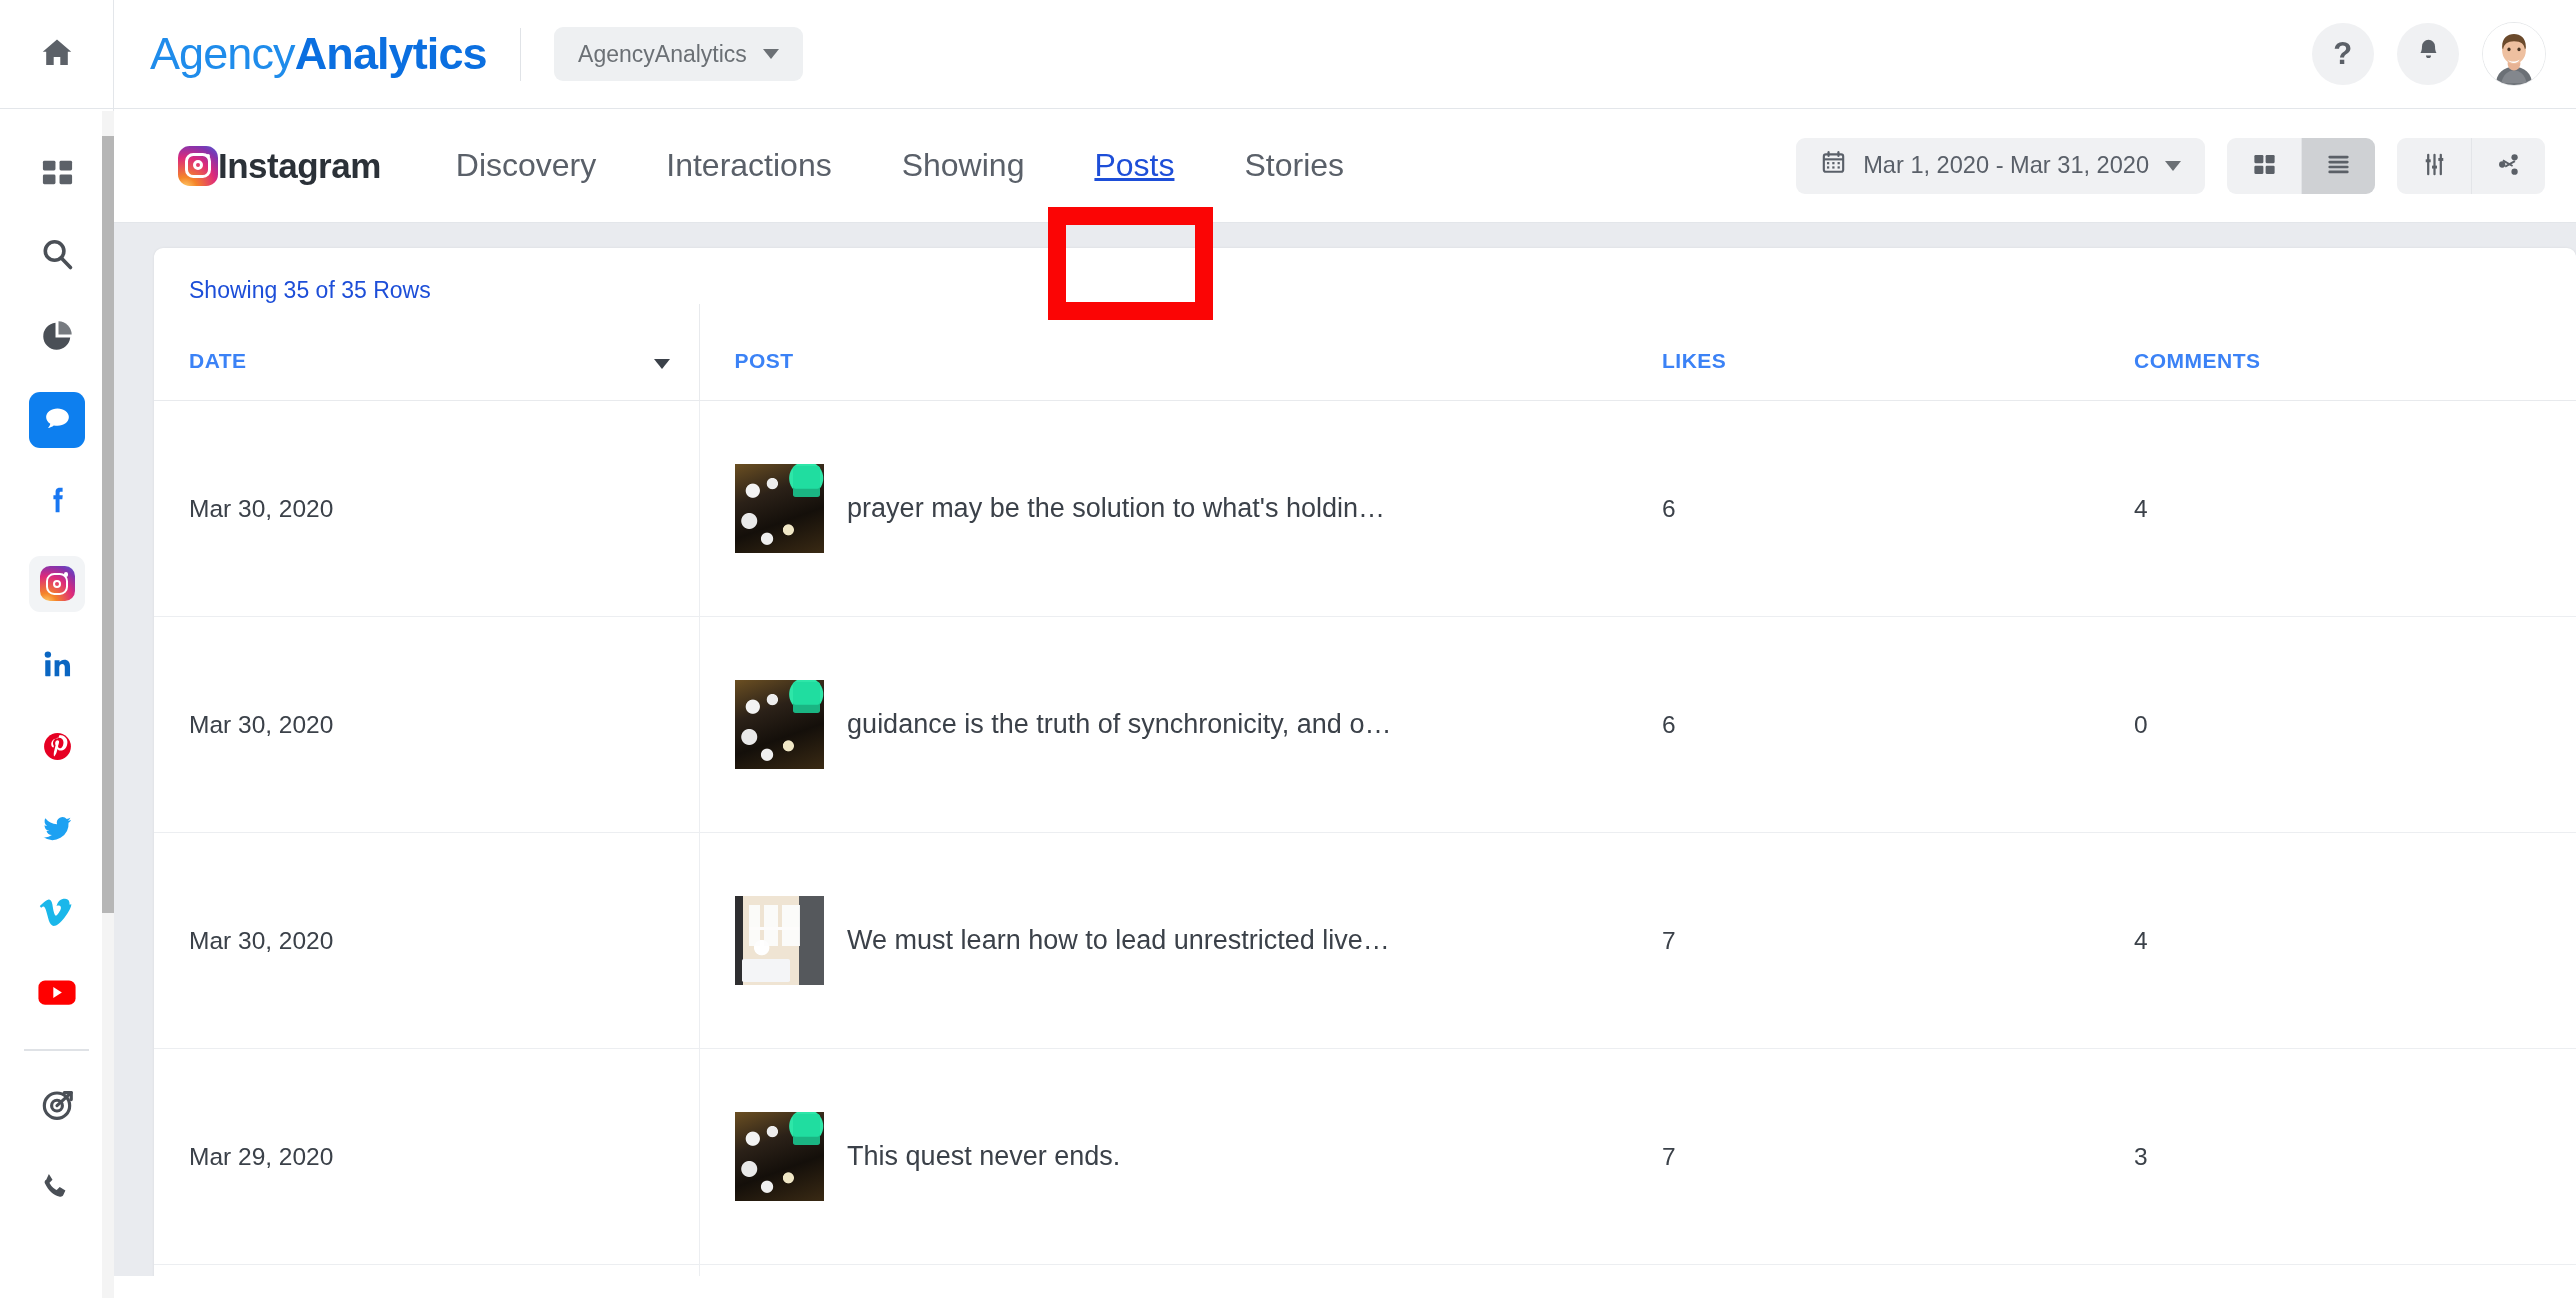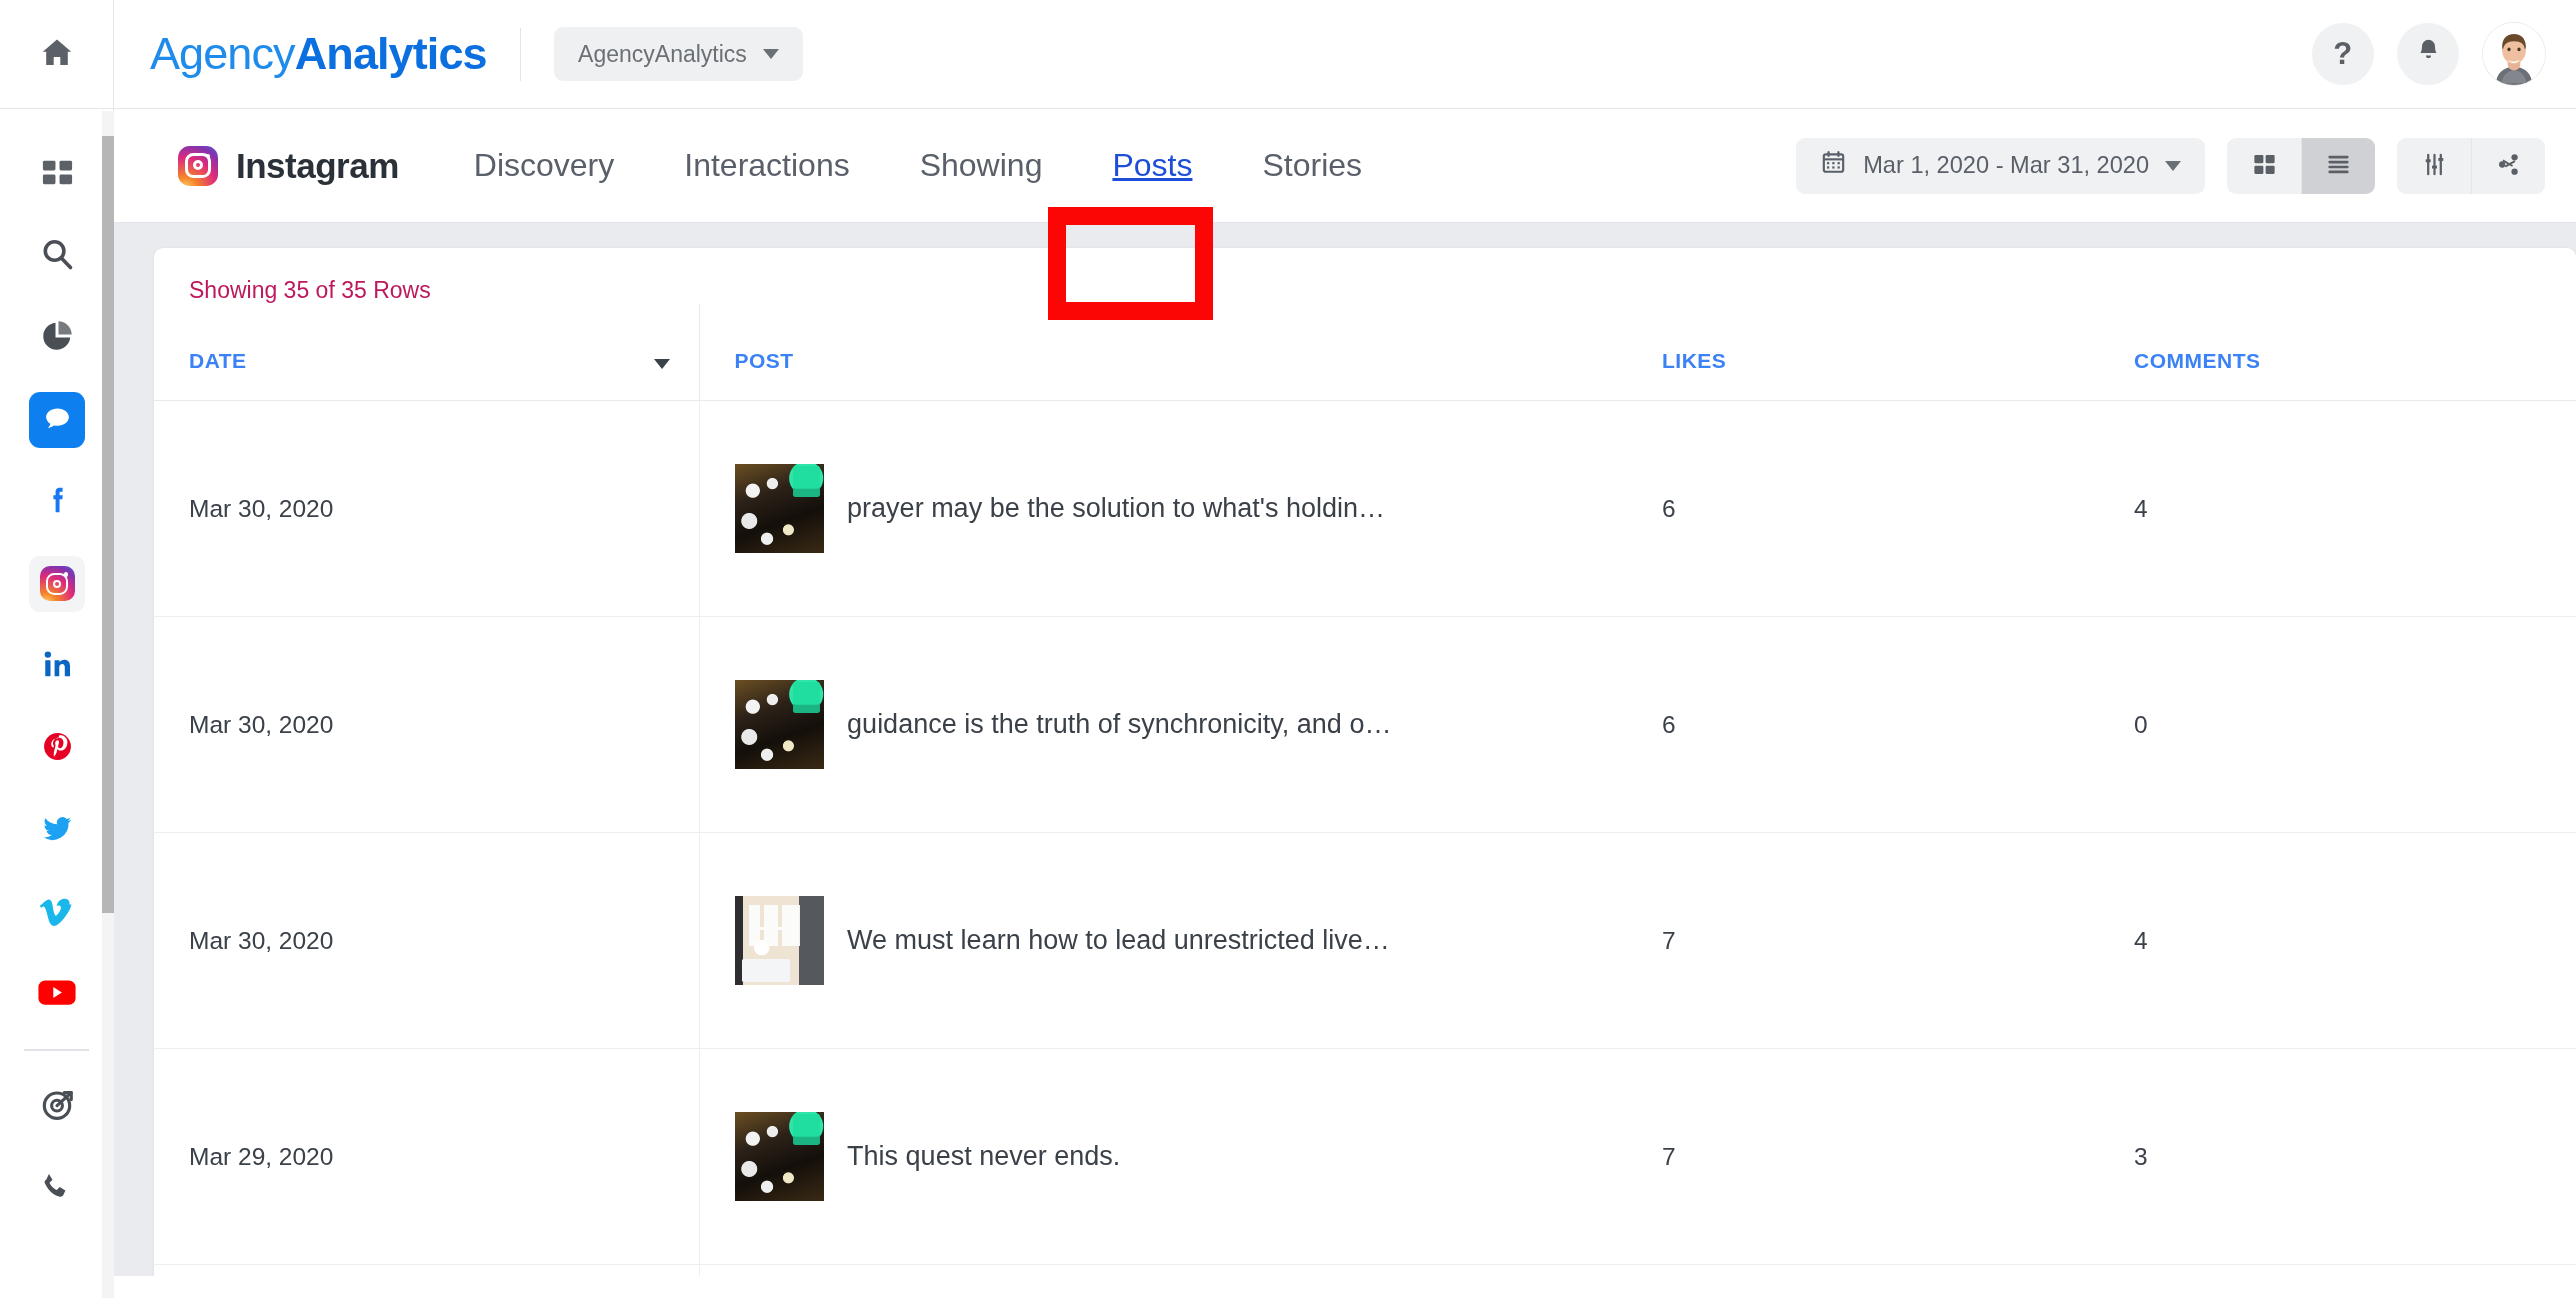--- a/index.html
+++ b/index.html
@@ -81,21 +81,21 @@
     box-shadow: 0 0 0 0.9px #e6e8ea;
   }
 
   
   .subnav {
     height: 114px; background: #fff;
     border-bottom: 1.8px solid #e3e6ea;
     display: flex; align-items: center;
     padding: 0 31px 0 36px; position: relative;
   }
-  .channel { display: flex; align-items: center; gap: 18px; margin-right: 40px; padding-left: 28px; }
+  .channel { display: flex; align-items: center; margin-right: 40px; padding-left: 28px; }
   .channel-name { font-size: 35px; font-weight: 700; color: #2b3138; letter-spacing: -0.5px; }
   .ig-icon {
     width: 40px; height: 40px; border-radius: 11.8px;
     background: radial-gradient(circle at 18% 108%, #ffd776 0%, #f58529 22%, #dd2a7b 58%, #8134af 82%, #515bd4 100%);
     display: flex; align-items: center; justify-content: center; position: relative;
   }
   .ig-icon .sq { width: 25.4px; height: 25.4px; border: 3.2px solid #fff; border-radius: 8.2px; display: flex; align-items: center; justify-content: center; }
   .ig-icon .dot-in { width: 10px; height: 10px; border: 3.2px solid #fff; border-radius: 50%; }
   .ig-icon .dot-tr { position: absolute; top: 8.2px; right: 8.2px; width: 4.1px; height: 4.1px; background: #fff; border-radius: 50%; }
   .tabs { display: flex; align-items: center; }
@@ -123,21 +123,21 @@
 
   
   .content { flex: 1; background: #e9ebef; padding: 25.4px 0 0 40px; overflow: hidden; }
   .card {
     background: #fff; border-radius: 9px;
     height: 1090px; margin-right: 0;
     box-shadow: 0 0.9px 2.7px rgba(0,0,0,.07);
     overflow: hidden;
   }
   .card-head { padding: 29px 35px 0 35px; }
-  .rows-count { font-size: 23px; color: #be185d; }
+  .rows-count { font-size: 23px; color: #1d4ed8; }
 
   table { width: 100%; border-collapse: collapse; table-layout: fixed; }
   thead th {
     text-align: left; font-size: 21px; font-weight: 700; color: #3b82f6;
     letter-spacing: 0.5px; padding: 45px 0 27px 0; border-bottom: 1.8px solid #e8eaed;
     vertical-align: bottom;
   }
   .col-date  { width: 545px; padding-left: 35px !important; position: relative; }
   .col-post  { width: 963px; padding-left: 35px !important; }
   .col-likes { width: 472px; }

